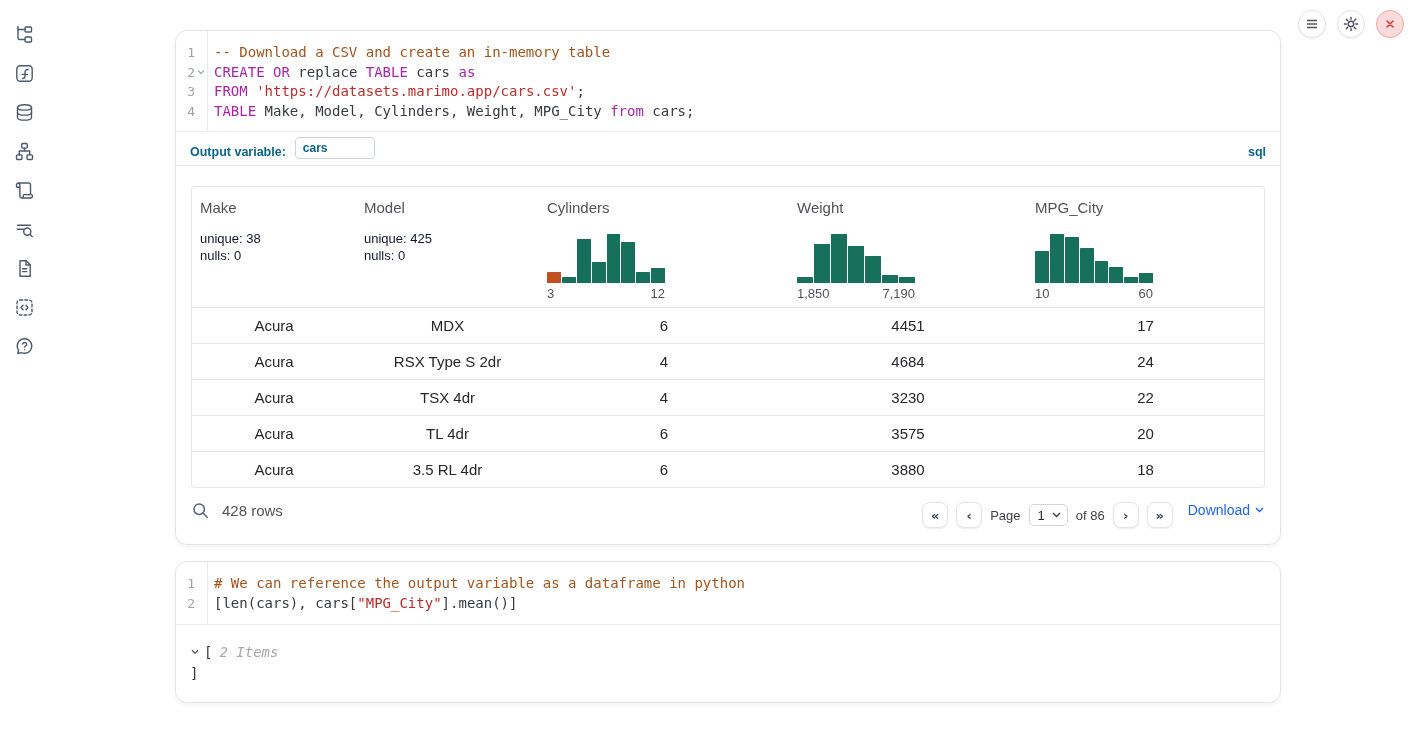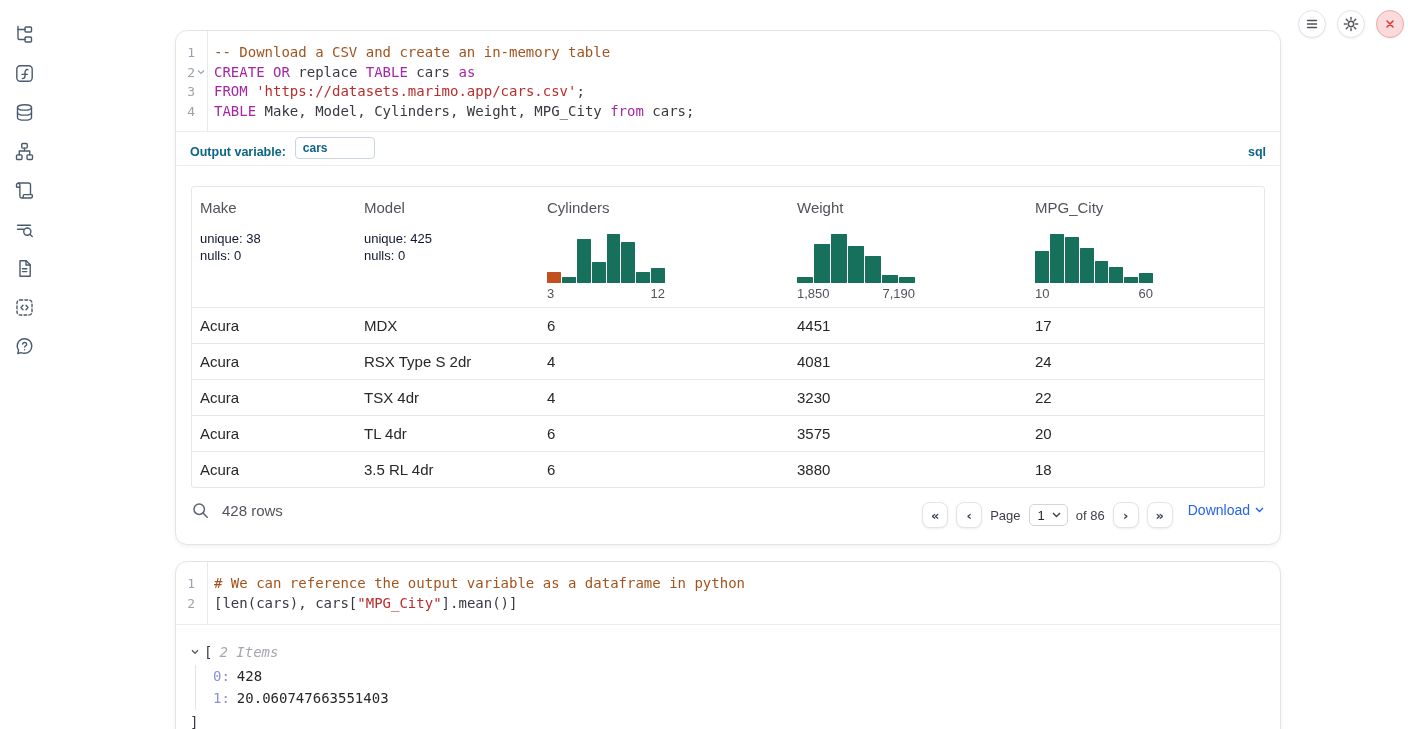--- a/index.html
+++ b/index.html
@@ -51,21 +51,21 @@
   .table-card { margin:20px 15px 0; border:1px solid #e5e7eb; border-radius:3px; overflow:hidden; }
   .thead, .tr { display:grid; grid-template-columns:164px 183px 250px 238px 1fr; }
   .th { padding:12px 8px 6px; display:flex; flex-direction:column; min-height:120px; }
   .th-name { font-size:15px; color:#52525b; }
   .th-stats { margin-top:14px; font-size:13px; color:#0f172a; line-height:17px; }
   .hist-wrap { margin-top:auto; width:118px; }
   .hist { display:flex; align-items:flex-end; gap:1px; height:52px; }
   .bar { flex:1; background:var(--hist-green); border-radius:0.5px; }
   .bar-orange { background:var(--hist-orange); }
   .hist-labels { display:flex; justify-content:space-between; font-size:13px; color:#52525b; margin-top:3px; }
-  .tr { border-top:1px solid #e5e7eb; cursor:default; }
+  .tr { border-top:1px solid #e5e7eb; cursor:default;text-align:center; }
   .td { padding:9px 8px; font-size:15px; color:#27272a; }
 
   
   .table-footer { display:flex; align-items:flex-start; padding:14px 16px 16px; }
   .search-btn { background:none; border:none; cursor:pointer; display:flex; padding:0; }
   .search-btn svg { stroke:#5b6472; stroke-width:1.5; fill:none; stroke-linecap:round; }
   .rows-count { font-size:15px; color:#52525b; margin-left:13px; }
   .pager { margin-left:auto; display:flex; align-items:center; gap:8px; }
   .pg-btn { width:26px; height:26px; border:1px solid #e4e4e7; border-radius:8px; background:#fff;
     box-shadow:0 1px 2px rgba(0,0,0,.08); color:#334155; font-size:13px; font-weight:700;
@@ -292,21 +292,21 @@
             <div class="td">Acura</div>
             <div class="td">MDX</div>
             <div class="td">6</div>
             <div class="td">4451</div>
             <div class="td">17</div>
           </div>
           <div class="tr">
             <div class="td">Acura</div>
             <div class="td">RSX Type S 2dr</div>
             <div class="td">4</div>
-            <div class="td">4081</div>
+            <div class="td">4684</div>
             <div class="td">24</div>
           </div>
           <div class="tr">
             <div class="td">Acura</div>
             <div class="td">TSX 4dr</div>
             <div class="td">4</div>
             <div class="td">3230</div>
             <div class="td">22</div>
           </div>
           <div class="tr">
@@ -376,22 +376,18 @@
       <div class="tree">
         <div class="tree-head">
           <span class="tree-chevron">
             <svg width="10" height="10" viewBox="0 0 10 10">
               <polyline points="2,3.2 5,6.4 8,3.2" fill="none" stroke="#52525b" stroke-width="1.3"></polyline>
             </svg>
           </span>
           <span>[</span>
           <span class="tree-items-label">2 Items</span>
         </div>
-        <div class="tree-body" id="tree-entries">
-            <div class="tree-row"><span class="tree-key">0:</span><span class="tree-val">428</span></div>
-            <div class="tree-row"><span class="tree-key">1:</span><span class="tree-val">20.060747663551403</span></div>
-          </div>
         <div class="tree-close">]</div>
       </div>
     </div>
   </section>
 
 </main>
 
 </body></html>

